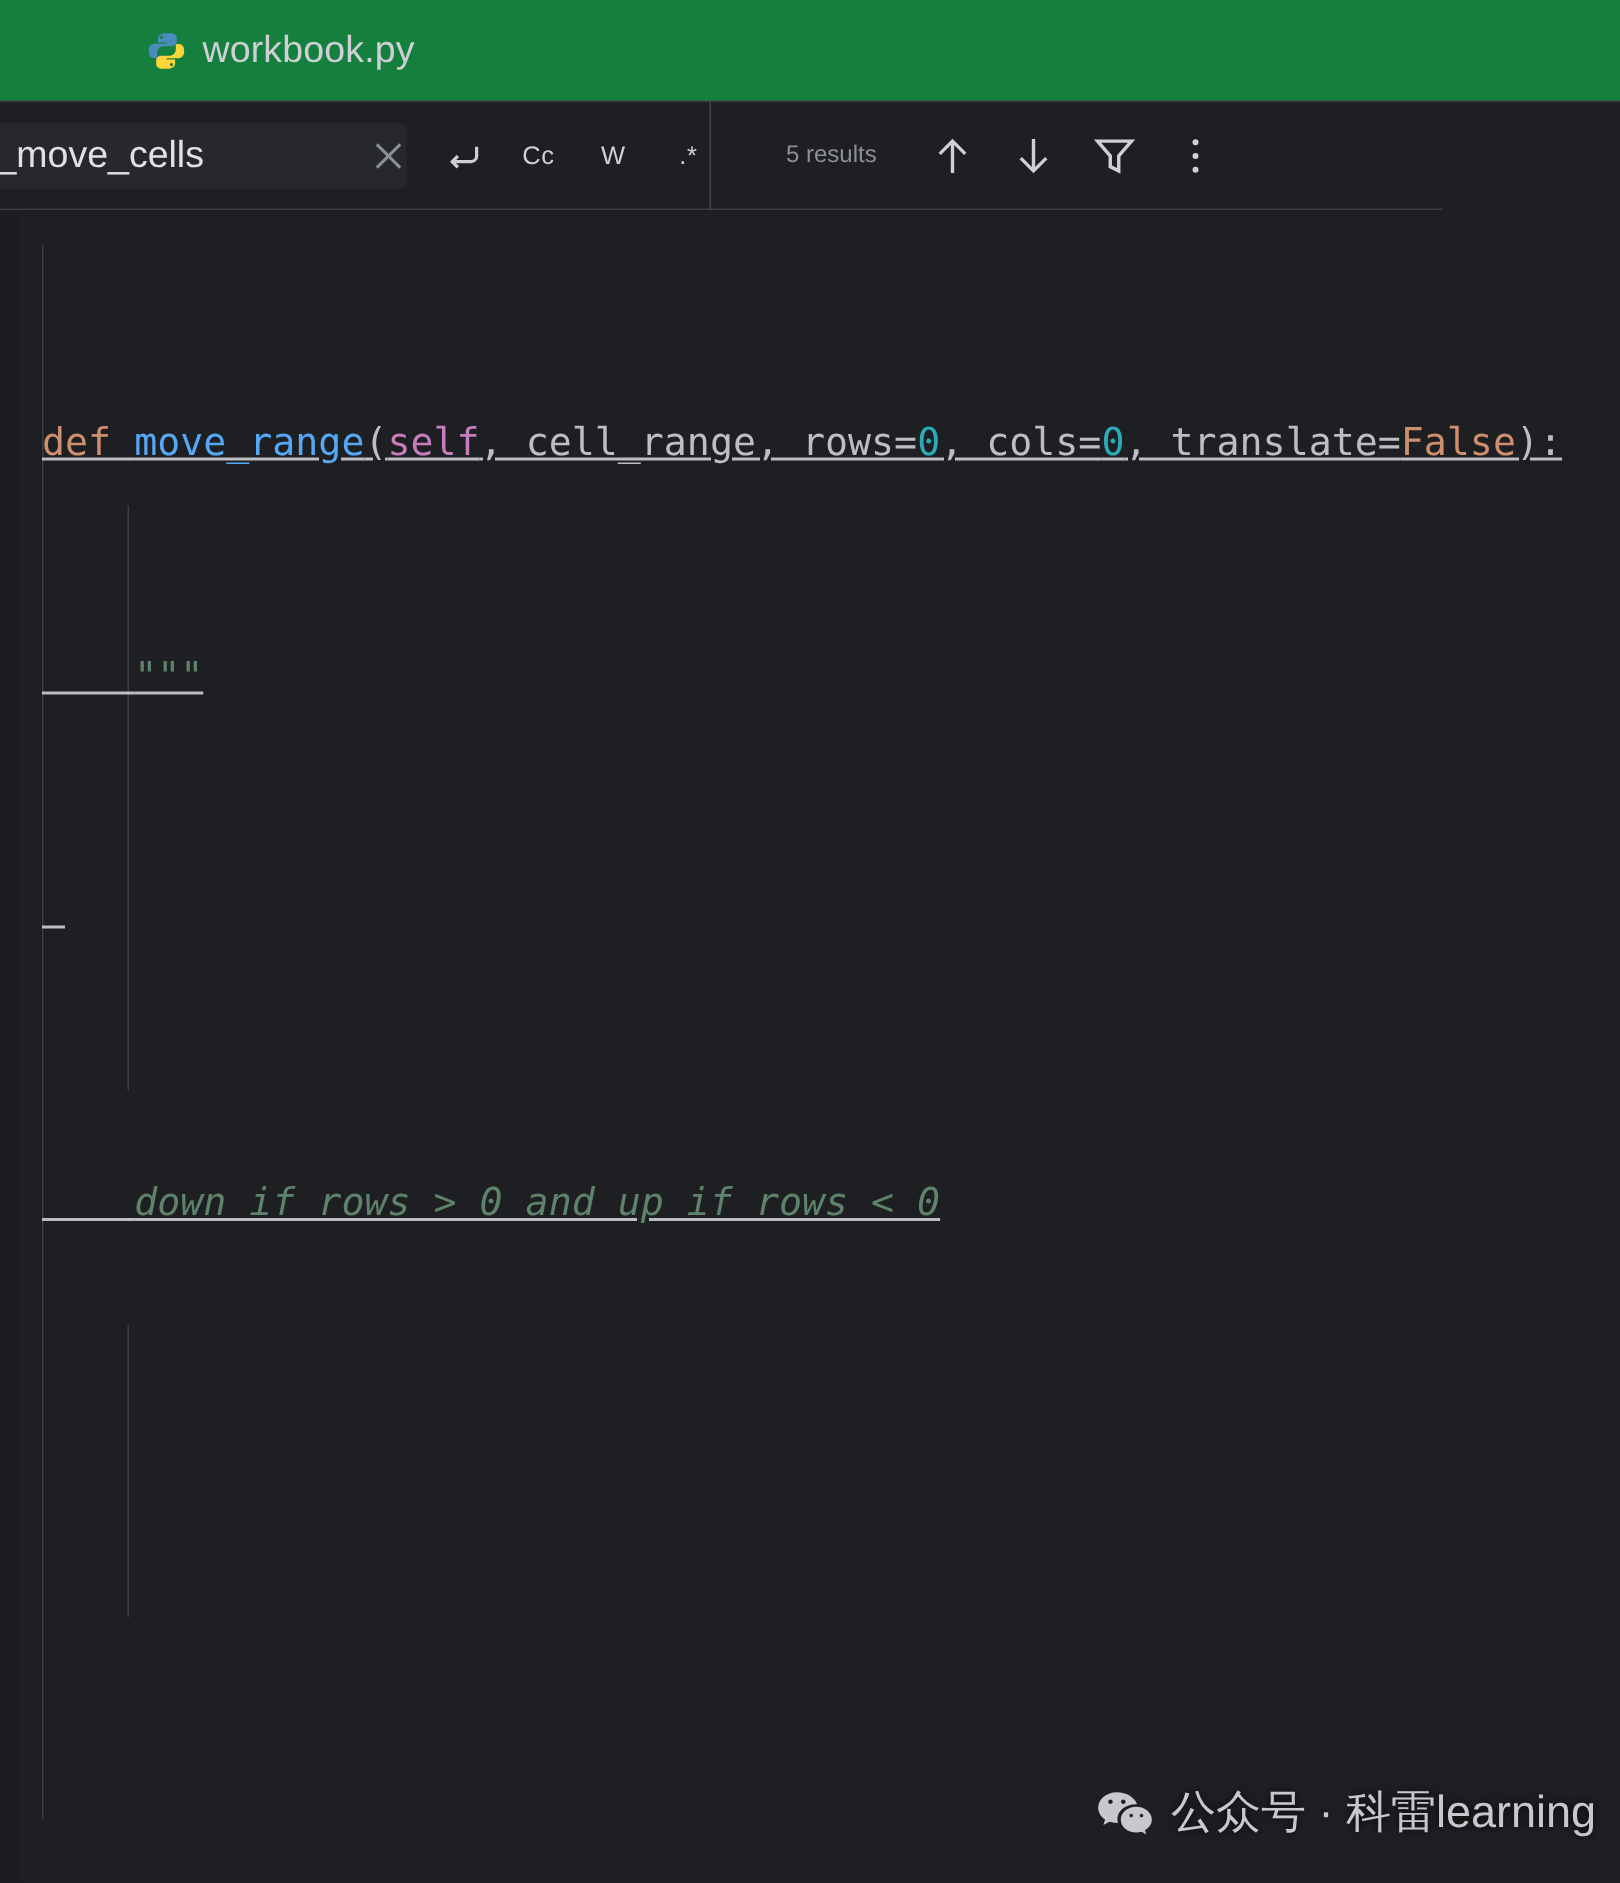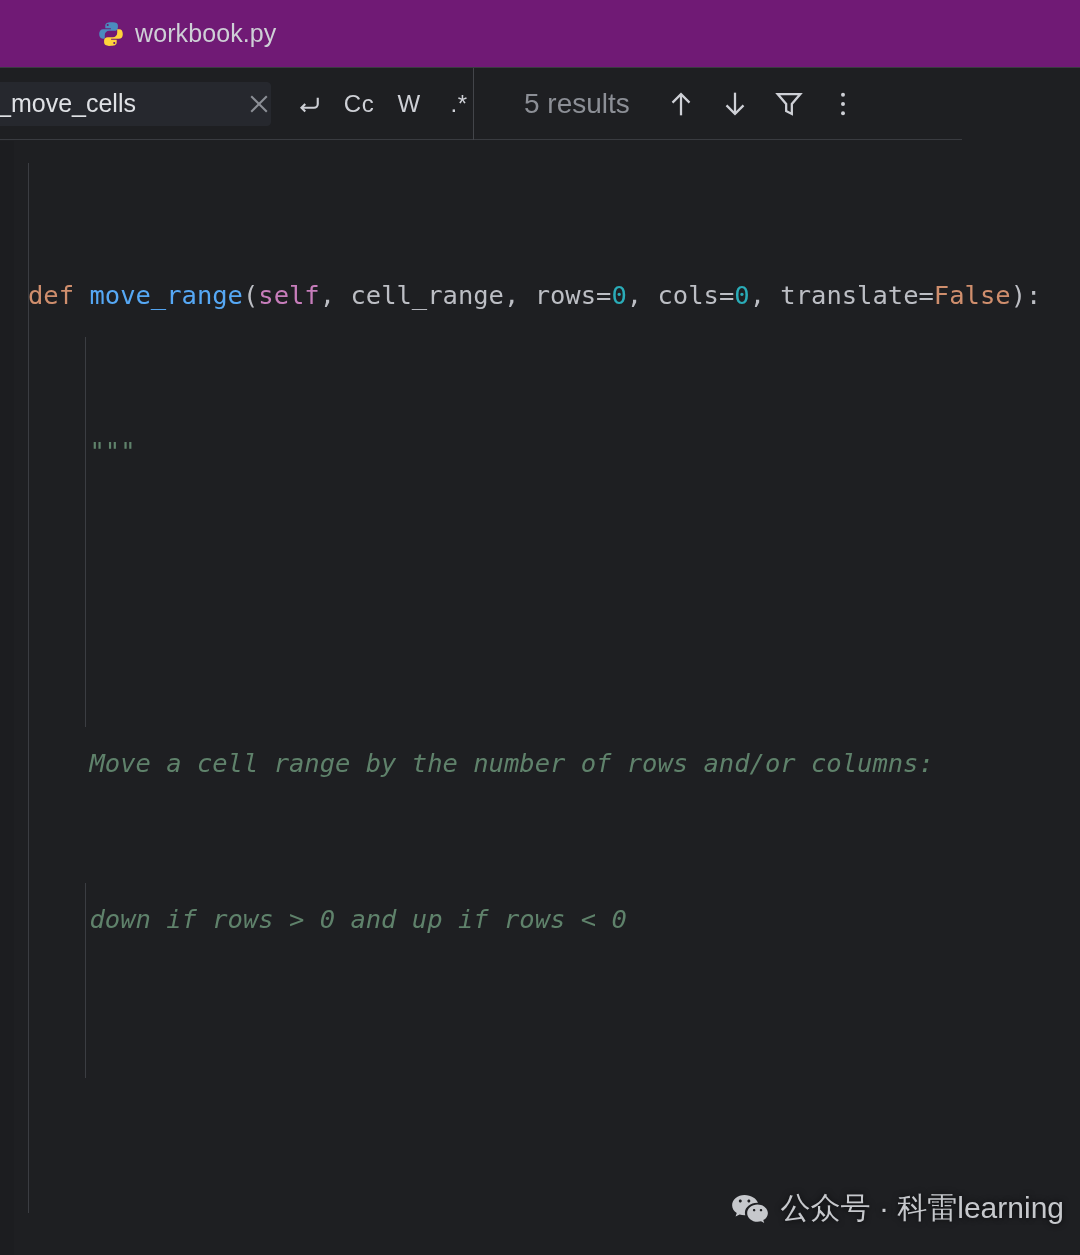--- a/index.html
+++ b/index.html
@@ -6,21 +6,21 @@
   html, body {
     width: 1080px; height: 1255px;
     background: #1E1F22;
     font-family: "Liberation Sans", sans-serif;
     overflow: hidden;
   }
 
   
   #tabbar {
     position: absolute; left: 0; top: 0; width: 1080px; height: 68px;
-    background: #701a75;
+    background: #15803d;
     border-bottom: 1px solid #393B40;
     display: flex; align-items: flex-start;
   }
   .tab {
     position: relative; height: 67px;
     display: flex; align-items: center;
     padding: 0 18px 0 18px; gap: 11px;
     cursor: default;
   }
   .tab.partial { padding-left: 0; padding-right: 0; width: 24px; overflow: hidden; }
@@ -65,33 +65,33 @@
     background: transparent; border: 0; outline: none;
     color: #DFE1E5; font-size: 25px;
     font-family: "Liberation Sans", sans-serif;
     width: 100%;
   }
   .find-opt {
     width: 46px; height: 46px; display: flex; align-items: center;
     justify-content: center; color: #CED0D6; font-size: 24px;
     border-radius: 4px; margin-right: 4px;
   }
-  .find-opt.txt { font-size: 24px; letter-spacing: 0.5px; }
+  .find-opt.txt { font-size: 17px; letter-spacing: 0.5px; }
   #find-opts { position: absolute; left: 236px; display: flex; align-items: center; }
 
   #find-x { position: relative; width: 30px; height: 30px; }
   #find-x::before, #find-x::after {
     content:""; position:absolute; left:4px; top:14px;
     width:22px; height:2px; background:#8C8F96;
   }
   #find-x::before { transform: rotate(45deg); }
   #find-x::after  { transform: rotate(-45deg); }
 
   #results-count {
-    font-size: 28px; color: #8C8F96; margin-left: 50px; white-space: nowrap;
+    font-size: 16px; color: #8C8F96; margin-left: 50px; white-space: nowrap;
   }
   #nav-icons { display: flex; align-items: center; margin-left: 34px; gap: 20px; }
   .nav-ico { width: 34px; height: 34px; display: block; }
 
   
   #editor {
     position: absolute; left: 0; top: 141px; width: 1080px; height: 1114px;
     background: #1E1F22; overflow: hidden;
   }
   #gutter-strip {
@@ -99,21 +99,21 @@
     background: #1C1D20;
   }
   #code {
     position: absolute; left: 0; top: 18px; width: 1080px;
     font-family: "DejaVu Sans Mono", monospace;
     font-size: 25.5px; line-height: 39px;
     white-space: pre;
     color: #BCBEC4;
   }
   .ln { position: relative; height: 39px; padding-left: 28px; }
-  .code-text { position: relative; z-index: 2; }
+  .code-text { position: relative; z-index: 2; text-decoration: underline; }
 
   
   .guide {
     position: absolute; width: 1px; background: #3B3D42; z-index: 1;
   }
 
   
   .kw   { color: #CF8E6D; }  
   .fn   { color: #56A8F5; }  
   .slf  { color: #C77DBB; }  
@@ -216,21 +216,20 @@
   <div class="guide" style="left:85px; top:742px; height:195px;"></div>
 
   <div id="code">
 
     <div class="ln"><span class="code-text"><span class="kw">def</span> <span class="fn">move_range</span><span class="pln">(</span><span class="slf">self</span><span class="pln">, cell_range, rows=</span><span class="num">0</span><span class="pln">, cols=</span><span class="num">0</span><span class="pln">, translate=</span><span class="cnst">False</span><span class="pln">):</span></span></div>
 
     <div class="ln"><span class="code-text">    <span class="doc">"""</span></span></div>
 
     <div class="ln"><span class="code-text"> </span></div>
 
-    <div class="ln"><span class="code-text">    <span class="doc">Move a cell range by the number of rows and/or columns:</span></span></div>
 
     <div class="ln"><span class="code-text">    <span class="doc">down if rows &gt; 0 and up if rows &lt; 0</span></span></div>
 
 
 
     
 
     
 
     

